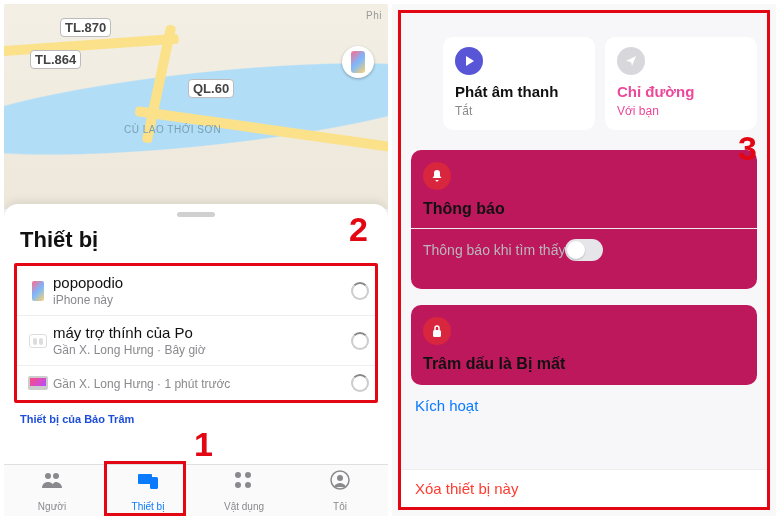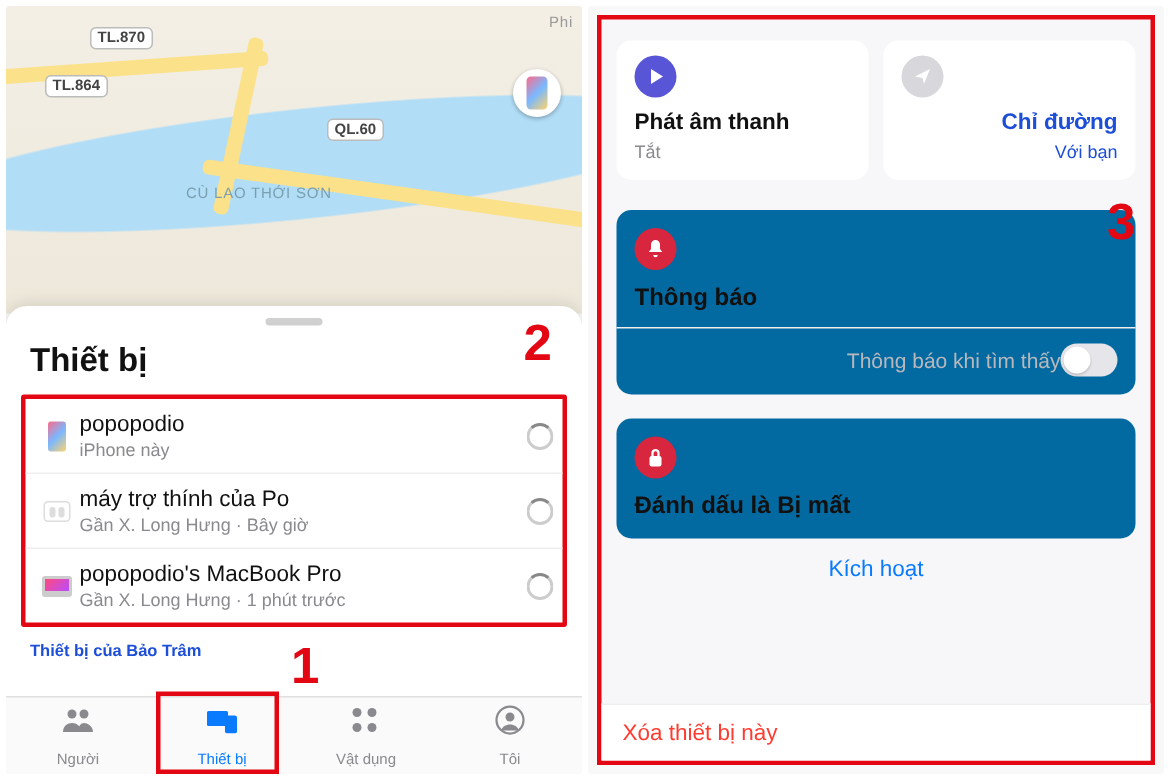--- a/index.html
+++ b/index.html
@@ -5,21 +5,21 @@
   * { box-sizing: border-box; margin: 0; padding: 0; font-family: -apple-system, Helvetica, Arial, sans-serif; }
   body { width: 780px; height: 520px; background: #fff; display: flex; gap: 4px; padding: 4px; }
   .screen { flex: 1; background: #f8f8f8; position: relative; overflow: hidden; border-radius: 2px; }
   
   .map { height: 205px; background: linear-gradient(180deg,#f3efe5 0%, #ede8da 100%); position: relative; }
   .map .road { position: absolute; background: #fbe28a; }
   .map .r1 { left: -5px; top: 36px; width: 180px; height: 10px; transform: rotate(-4deg); border-radius: 4px; }
   .map .r2 { left: 150px; top: 20px; width: 10px; height: 120px; transform: rotate(12deg); border-radius: 4px; }
   .map .r3 { left: 130px; top: 120px; width: 260px; height: 10px; transform: rotate(8deg); border-radius: 4px; }
   .map .river { position: absolute; left: -10px; top: 60px; width: 420px; height: 90px; background: radial-gradient(ellipse 430px 60px at 50% 50%, #b1ddf7 60%, transparent 62%); transform: rotate(-6deg); }
-  .map .shield { position: absolute; background: #fff; border: 1px solid #bbb; border-radius: 4px; font-size: 10px; padding: 1px 4px; font-weight: 600; color: #444; }
+  .map .shield { position: absolute; background: #fff; border: 1px solid #bbb; border-radius: 4px; font-size: 13px; padding: 1px 4px; font-weight: 600; color: #444; }
   .map .label { position: absolute; font-size: 10px; color: #7aa0b0; letter-spacing: 0.5px; }
   .device-pin { position: absolute; right: 14px; top: 42px; width: 32px; height: 32px; border-radius: 50%; background: #fff; box-shadow: 0 1px 3px rgba(0,0,0,0.3); display: flex; align-items: center; justify-content: center; }
   .device-pin .mini { width: 14px; height: 22px; border-radius: 3px; background: linear-gradient(135deg,#ff6b8a,#7ab8ff,#ffd36b); }
   .sheet { background: #fff; border-top-left-radius: 14px; border-top-right-radius: 14px; position: absolute; left: 0; right: 0; top: 200px; bottom: 52px; box-shadow: 0 -2px 10px rgba(0,0,0,0.1); padding-top: 8px; }
   .handle { width: 38px; height: 5px; background: #d0d0d0; border-radius: 3px; margin: 0 auto 8px; }
   .sheet h1 { font-size: 22px; font-weight: 700; padding: 2px 16px 10px; color: #111; }
   .device-list { border: 3px solid #e30613; margin: 0 10px; border-radius: 2px; }
   .row { display: flex; align-items: center; padding: 8px 6px; position: relative; }
   .row + .row { border-top: 1px solid #eee; }
   .row .icon-wrap { width: 30px; display: flex; justify-content: center; }
@@ -34,49 +34,49 @@
   .mac-mini { width: 20px; height: 14px; background: linear-gradient(135deg,#ff4b7d,#b94bff); border-radius: 2px; border: 2px solid #ccc; border-bottom-width: 4px; }
   .section-title { font-size: 11px; font-weight: 600; padding: 10px 16px 4px; color: #1d4ed8; }
   .tabbar { position: absolute; left: 0; right: 0; bottom: 0; height: 52px; background: #fafafa; border-top: 1px solid #e0e0e0; display: flex; }
   .tab { flex: 1; display: flex; flex-direction: column; align-items: center; justify-content: center; gap: 11px; font-size: 10px; color: #8a8a8e; }
   .tab.active { color: #0a7aff; }
   .tab .ticon { width: 24px; height: 20px; display: flex; align-items: center; justify-content: center; }
   .selected-box { position: absolute; border: 3px solid #e30613; }
   .callout { position: absolute; font-size: 34px; font-weight: 900; color: #e30613; font-family: Arial, sans-serif; }
   
   .right-inner { position: absolute; inset: 6px; border: 3px solid #e30613; background: #f7f7f9; }
-  .action-cards { display: flex; gap: 10px; padding: 14px 10px 4px; }
+  .action-cards { display: flex; gap: 10px; padding: 24px 10px 4px; margin-left: 32px; }
   .card { flex: 1; background: #fff; border-radius: 10px; padding: 10px 12px 12px; }
   .card .cicon { width: 28px; height: 28px; border-radius: 50%; display: flex; align-items: center; justify-content: center; margin-bottom: 8px; }
   .card .ct { font-size: 15px; font-weight: 600; color: #111; }
   .card .cs { font-size: 12px; color: #8a8a8e; margin-top: 4px; }
-  .card.disabled .ct, .card.disabled .cs { color: #1d4ed8; text-align: right; }
-  .section-card { background: #0369a1; border-radius: 10px; margin: 16px 10px 0; padding: 12px; }
+  .card.disabled .ct, .card.disabled .cs { color: #ec4899; }
+  .section-card { background: #be185d; border-radius: 10px; margin: 16px 10px 0; padding: 12px; }
   .round-icon { width: 28px; height: 28px; border-radius: 50%; display: flex; align-items: center; justify-content: center; margin-bottom: 10px; }
   .sc-title { font-size: 16px; font-weight: 700; color: #111; }
-  .setting-row { display: flex; align-items: center; justify-content: flex-end; border-top: 1px solid #eee; margin: 10px -12px 0; padding: 10px 12px 0; }
+  .setting-row { display: flex; align-items: center; justify-content: flex-start; border-top: 1px solid #eee; margin: 10px -12px 16px; padding: 10px 12px 0; }
   .setting-row .lbl { color: #b8b8bc; font-size: 14px; }
   .switch { width: 38px; height: 22px; background: #e5e5ea; border-radius: 11px; position: relative; }
   .switch::after { content: ""; position: absolute; width: 18px; height: 18px; background: #fff; border-radius: 50%; top: 2px; left: 2px; box-shadow: 0 1px 2px rgba(0,0,0,0.2); }
-  .link-blue { color: #0a7aff; font-size: 15px; padding: 12px 14px; display: block; text-align: center; }
+  .link-blue { color: #0a7aff; font-size: 15px; padding: 12px 14px; display: block; }
   .link-red { color: #ff3b30; font-size: 15px; padding: 10px 14px; }
   svg { display: block; }
 </style>
 </head>
 <body>
 
 <div class="screen">
   <div class="map">
     <div class="river"></div>
     <div class="road r1"></div>
     <div class="road r2"></div>
     <div class="road r3"></div>
     <div class="shield" style="left:56px; top:14px;">TL.870</div>
     <div class="shield" style="left:26px; top:46px;">TL.864</div>
-    <div class="shield" style="left:214px; top:75px;">QL.60</div>
+    <div class="shield" style="left:184px; top:75px;">QL.60</div>
     <div class="label" style="left:120px; top:120px;">CÙ LAO THỚI SƠN</div>
     <div class="label" style="left:230px; top:168px;margin-top:36px;">H. CHÂU THÀNH</div>
     <div class="label" style="right:6px; top:6px; color:#999;">Phi</div>
     <div class="device-pin">
       <div class="mini"></div>
     </div>
   </div>
 
   <div class="sheet">
     <div class="handle"></div>
@@ -102,21 +102,20 @@
           <div class="title">máy trợ thính của Po</div>
           <div class="sub">Gần X. Long Hưng · Bây giờ</div>
         </div>
         <div class="spinner"></div>
       </div>
       <div class="row">
         <div class="icon-wrap">
             <div class="mac-mini"></div>
           </div>
         <div class="texts">
-          <div class="title">popopodio's MacBook Pro</div>
           <div class="sub">Gần X. Long Hưng · 1 phút trước</div>
         </div>
         <div class="spinner"></div>
       </div>
     </div>
 
     <div class="section-title">Thiết bị của Bảo Trâm</div>
   </div>
 
   <div class="tabbar">
@@ -205,21 +204,21 @@
       </div>
     </div>
 
     <div class="section-card">
       <div class="round-icon" style="background:#d7263d;">
         <svg width="12" height="14" viewBox="0 0 12 14">
             <rect x="2" y="6" width="8" height="7" rx="1.5" fill="#fff"></rect>
             <path d="M4 6V4a2 2 0 114 0v2" fill="none" stroke="#fff" stroke-width="1.5"></path>
           </svg>
       </div>
-      <div class="sc-title">Đánh dấu là Bị mất</div>
+      <div class="sc-title">Trâm dấu là Bị mất</div>
     </div>
     <a class="link-blue">Kích hoạt</a>
 
     <div style="position:absolute; left:0; right:0; bottom:0; background:#fff; border-top:1px solid #eee;">
       <div class="link-red">Xóa thiết bị này</div>
     </div>
   </div>
 </div>
 
 </body></html>

